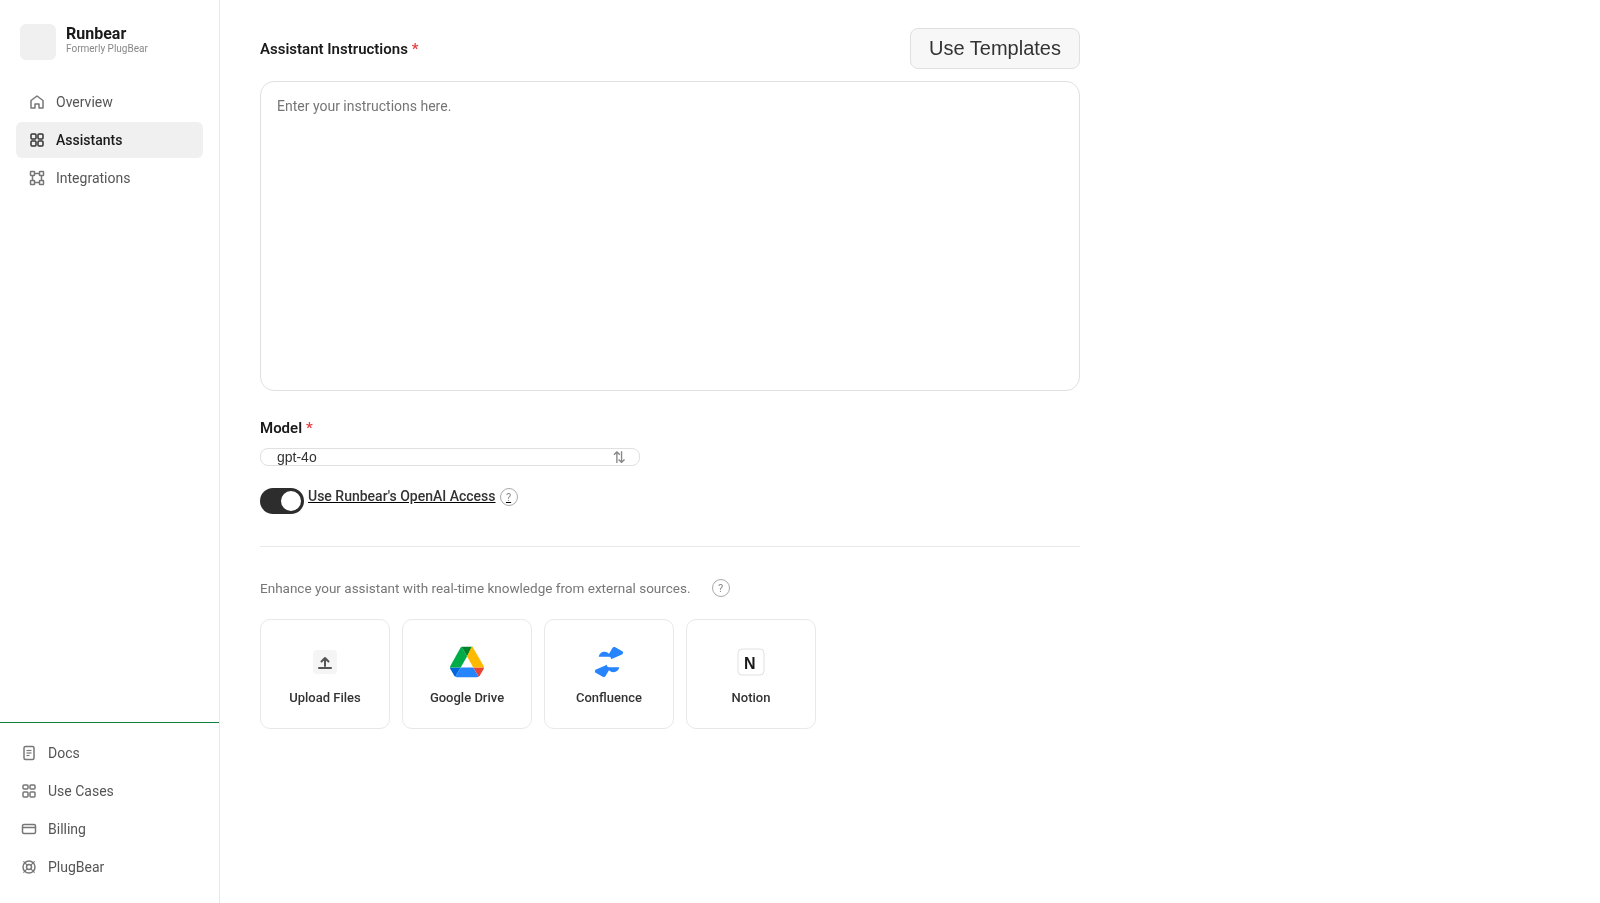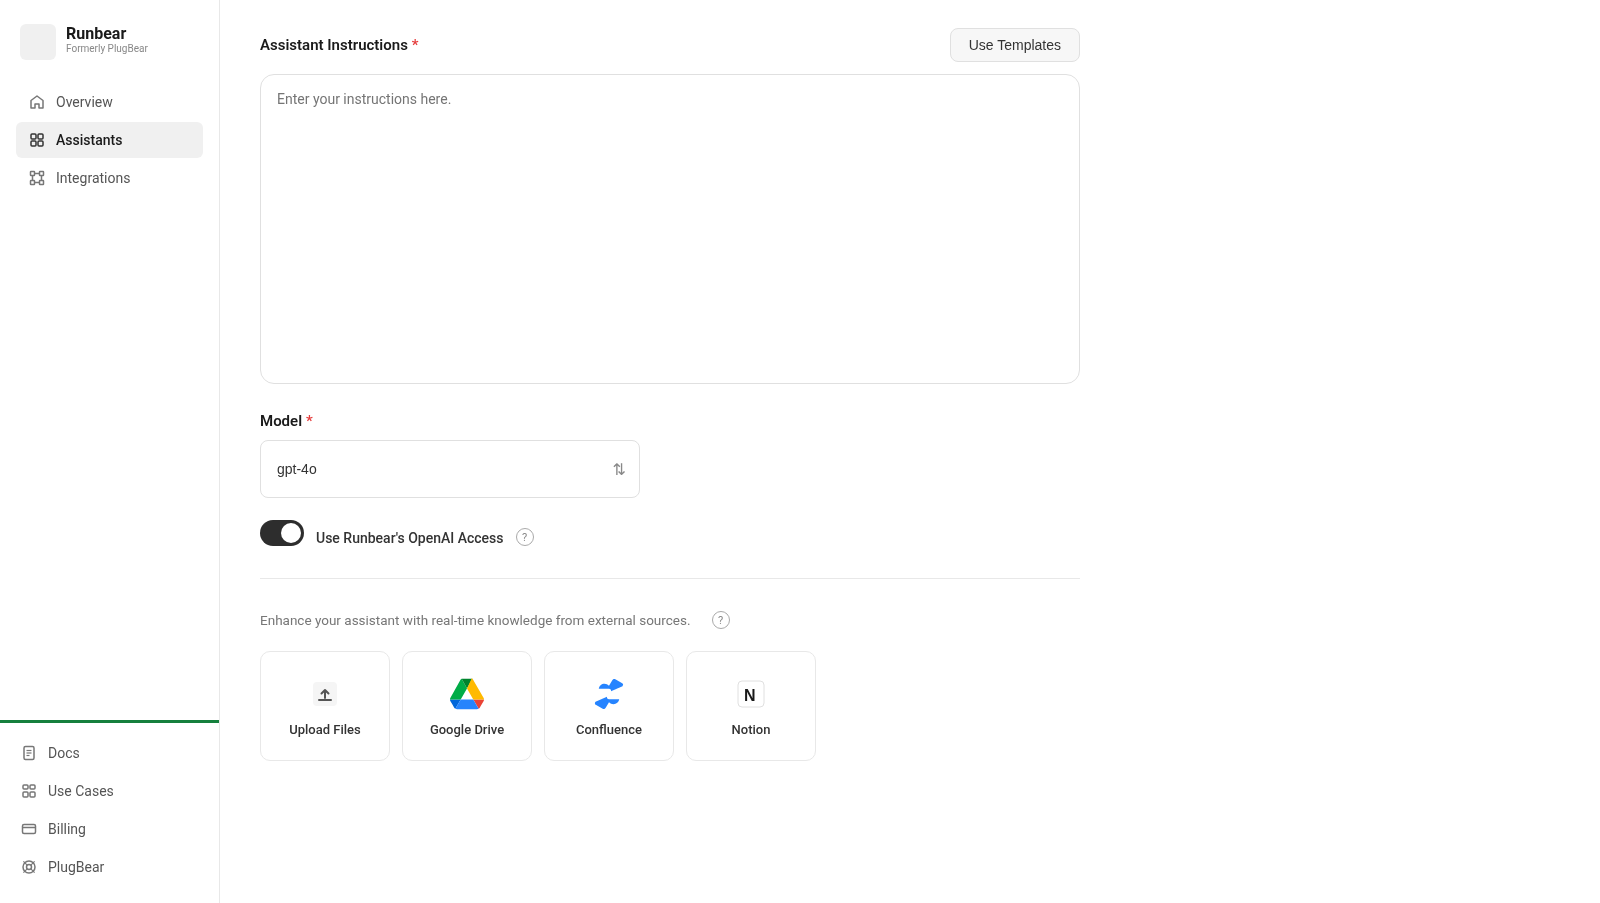--- a/index.html
+++ b/index.html
@@ -54,21 +54,21 @@
       line-height: 1.2;
     }
 
     .sidebar-nav-top {
       flex: 1;
       padding: 0 16px;
     }
 
     .sidebar-nav-bottom {
       padding: 0 8px;
-      border-top: 3px solid #15803d;
+      border-top: 1px solid #15803d;
       padding-top: 12px;
     }
 
     .nav-item {
       display: flex;
       align-items: center;
       gap: 10px;
       padding: 9px 12px;
       border-radius: 6px;
       cursor: pointer;
@@ -126,21 +126,21 @@
     .required-star {
       color: #e53e3e;
       font-size: 15px;
     }
 
     .btn-use-templates {
       background: #f7f7f7;
       border: 1px solid #e0e0e0;
       border-radius: 8px;
       padding: 8px 18px;
-      font-size: 14px;
+      font-size: 20px;
       font-weight: 500;
       color: #333;
       cursor: pointer;
     }
 
     .instructions-textarea {
       width: 100%;
       height: 310px;
       border: 1px solid #e0e0e0;
       border-radius: 14px;
@@ -158,21 +158,21 @@
     }
 
     .model-select-wrapper {
       position: relative;
       width: 380px;
       margin-top: 10px;
     }
 
     .model-select {
       width: 100%;
-      padding: 20px 16px;
+      padding: 0 16px;
       border: 1px solid #e0e0e0;
       border-radius: 8px;
       font-size: 14px;
       color: #333;
       background: #fff;
       appearance: none;
       cursor: pointer;
       outline: none;
     }
 
@@ -183,22 +183,23 @@
       transform: translateY(-50%);
       pointer-events: none;
       color: #888;
       font-size: 16px;
     }
 
     
     .toggle-section {
       margin-top: 22px;
       display: flex;
-      align-items: flex-end;
-      gap: 12px;
+      align-items: flex-start;
+      gap: 4px;
+      text-decoration: underline;
     }
 
     .toggle {
       position: relative;
       width: 44px;
       height: 26px;
       flex-shrink: 0;
     }
 
     .toggle input {

